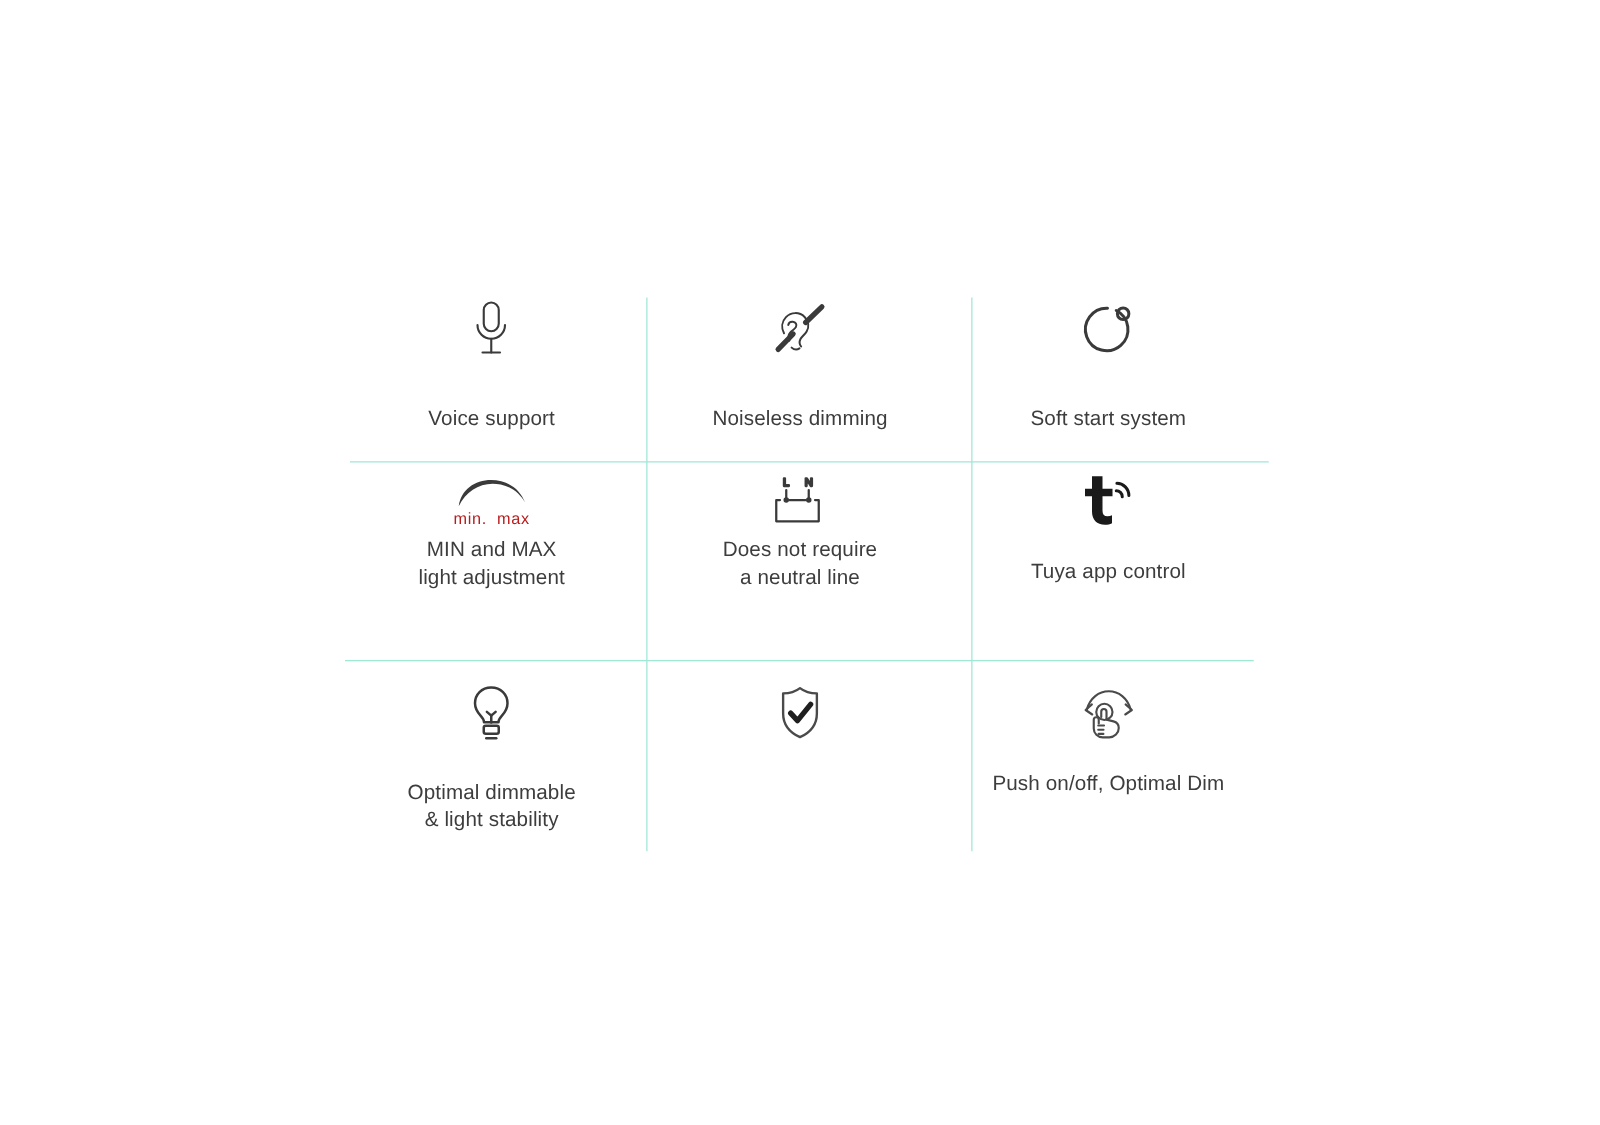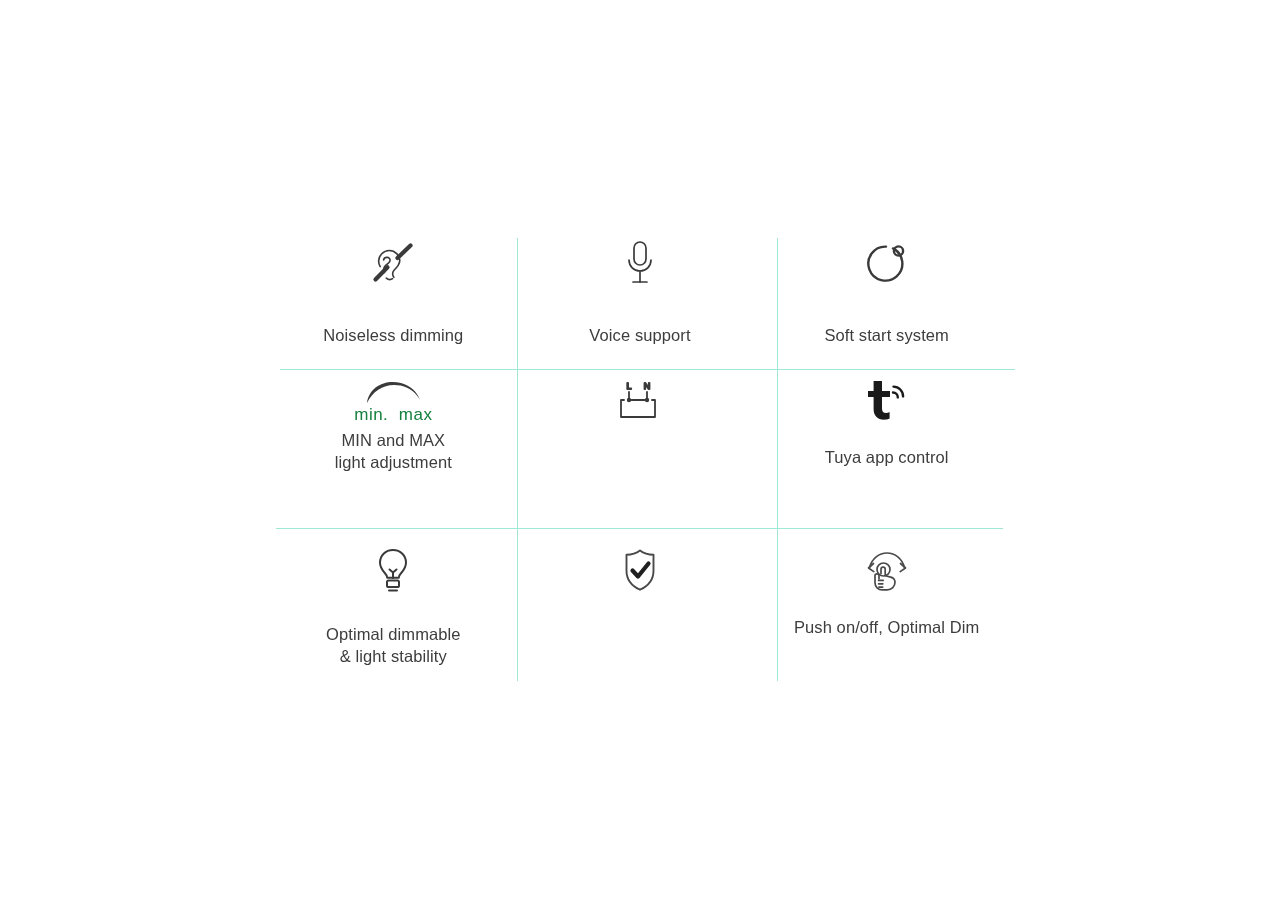--- a/index.html
+++ b/index.html
@@ -89,65 +89,65 @@
   #vline-2 { left: 507px; top: 12px;  height: 443px; }
 
   
   .minmax-wrap {
     display: flex;
     flex-direction: column;
     align-items: center;
     line-height: 1;
   }
   .minmax-text {
-    font-size: 17px;
-    color: #15803d;
+    font-size: 13px;
+    color: #b91c1c;
     letter-spacing: 0.5px;
     margin-top: 1px;
   }
   
   .ln-text { font-size: 9px; fill: #3a3a3a; font-family: "Liberation Sans", sans-serif; }
 </style>
 </head>
 <body>
 
 <div id="feature-grid">
 
   <div class="line hline" id="hline-1"></div>
   <div class="line hline" id="hline-2"></div>
   <div class="line vline" id="vline-1"></div>
   <div class="line vline" id="vline-2"></div>
 
   <div class="grid-rows">
-
-    <div class="cell r1">
-      <div class="cell-icon">
-        <svg width="52" height="50" viewBox="0 0 52 50" fill="none" stroke="#3a3a3a" stroke-width="1.6" stroke-linecap="round" stroke-linejoin="round">
-
-          <path d="M17.5 33.5c-1.2-2.6-1-4.6 .6-6.4 1.6-1.8 3.6-2.6 4.6-4.4 1.1-2-.2-4.1-2.4-4.3-2-.2-3.4 1.1-3.7 2.6"></path>
-          <path d="M13.2 27.6c-2.3-4.3-1.8-9.4 1.6-12.9 4.1-4.2 10.8-4.3 14.9-.1 3.3 3.4 3.7 8 1.6 11.6-1.5 2.6-3.9 4-5 6.2-1 2-.6 4.3 .6 5.8"></path>
-          <path d="M19.3 39.1c1.8 1.6 4.4 1.9 6.3 .6"></path>
-
-          <path d="M8.5 40.5 L20.5 28.2" stroke-width="4.2"></path>
-          <path d="M30.5 19 L43.5 6.5" stroke-width="4.2"></path>
-        </svg>
-      </div>
-      <div class="cell-label">Noiseless dimming</div>
-    </div>
 
     <div class="cell r1">
       <div class="cell-icon">
         <svg width="34" height="48" viewBox="0 0 34 48" fill="none" stroke="#3a3a3a" stroke-width="1.7" stroke-linecap="round" stroke-linejoin="round">
           <rect x="11" y="2" width="12" height="23" rx="6"></rect>
           <path d="M6 20c0 6.1 4.9 11 11 11s11-4.9 11-11"></path>
           <path d="M17 31v11"></path>
           <path d="M10 42h14"></path>
         </svg>
       </div>
       <div class="cell-label">Voice support</div>
+    </div>
+
+    <div class="cell r1">
+      <div class="cell-icon">
+        <svg width="52" height="50" viewBox="0 0 52 50" fill="none" stroke="#3a3a3a" stroke-width="1.6" stroke-linecap="round" stroke-linejoin="round">
+
+          <path d="M17.5 33.5c-1.2-2.6-1-4.6 .6-6.4 1.6-1.8 3.6-2.6 4.6-4.4 1.1-2-.2-4.1-2.4-4.3-2-.2-3.4 1.1-3.7 2.6"></path>
+          <path d="M13.2 27.6c-2.3-4.3-1.8-9.4 1.6-12.9 4.1-4.2 10.8-4.3 14.9-.1 3.3 3.4 3.7 8 1.6 11.6-1.5 2.6-3.9 4-5 6.2-1 2-.6 4.3 .6 5.8"></path>
+          <path d="M19.3 39.1c1.8 1.6 4.4 1.9 6.3 .6"></path>
+
+          <path d="M8.5 40.5 L20.5 28.2" stroke-width="4.2"></path>
+          <path d="M30.5 19 L43.5 6.5" stroke-width="4.2"></path>
+        </svg>
+      </div>
+      <div class="cell-label">Noiseless dimming</div>
     </div>
 
     <div class="cell r1">
       <div class="cell-icon">
         <svg width="46" height="46" viewBox="0 0 46 46" fill="none" stroke="#3a3a3a" stroke-width="2.4" stroke-linecap="round">
 
           <path d="M29 7.4A17 17 0 1 1 22 5.6"></path>
 
           <circle cx="34.5" cy="10" r="4.6"></circle>
         </svg>
@@ -183,20 +183,22 @@
           <path d="M13 13v7"></path>
           <path d="M31 13v7"></path>
 
           <circle cx="13" cy="21" r="2.2" fill="#3a3a3a" stroke="none"></circle>
           <circle cx="31" cy="21" r="2.2" fill="#3a3a3a" stroke="none"></circle>
 
           <path d="M8 21h-3v17h34V21h-3"></path>
           <path d="M15.5 21h13"></path>
         </svg>
       </div>
+      <div class="cell-label">Does not require
+a neutral line</div>
     </div>
 
     <div class="cell r2">
       <div class="cell-icon">
         <svg width="46" height="44" viewBox="0 0 46 44" fill="none">
 
           <path d="M16 2v10h8v6h-8v11.5c0 3 1.4 4.5 4 4.5 1.4 0 2.6-.3 3.6-.9v6.4c-1.6.8-3.5 1.2-5.6 1.2-6.6 0-10.4-3.9-10.4-10.6V18H2v-6h5.6V2z" fill="#1a1a1a" transform="translate(2,0)"></path>
 
           <path d="M29 13.5c2.6 0 4.8 2.2 4.8 4.9" stroke="#1a1a1a" stroke-width="2.4" stroke-linecap="round"></path>
           <path d="M29.5 7.6c5.2 0 9.6 4.4 9.6 9.8" stroke="#1a1a1a" stroke-width="2.4" stroke-linecap="round"></path>

